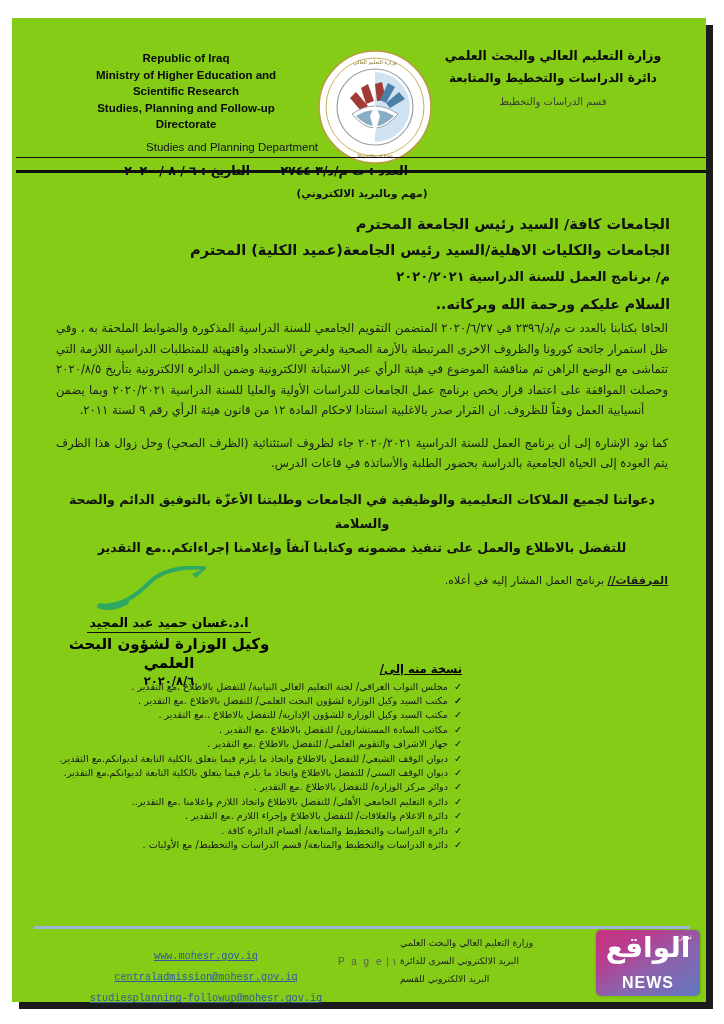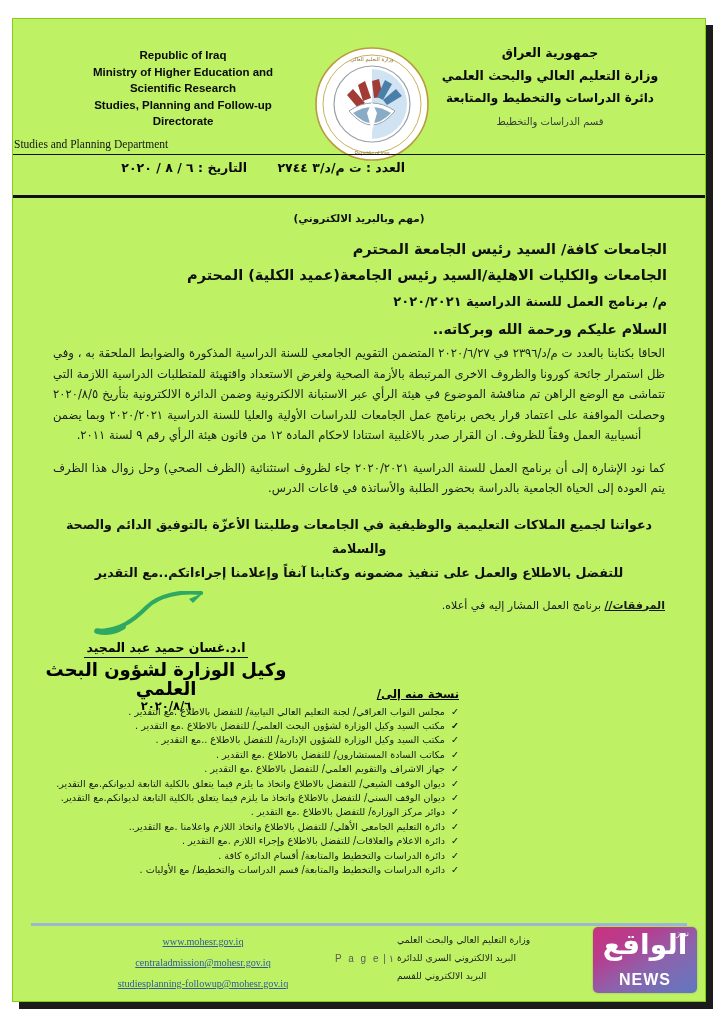--- a/index.html
+++ b/index.html
@@ -12,22 +12,22 @@
     font-family: "DejaVu Sans", sans-serif;
     overflow: hidden;
     position: relative;
   }
 
   
   #page-frame {
     position: absolute;
     left: 12px; top: 18px;
     width: 694px; height: 984px;
-    background: #bef264;
-    border: 1px solid #84cc16;
+    background: #84cc16;
+    border: 4px solid #84cc16;
     box-shadow: 7px 7px 0 #1b1b1b;
   }
   #paper {
     position: absolute;
     left: 0; top: 0;
     width: 692px; height: 982px;
     padding: 0;
     overflow: hidden;
   }
 
@@ -42,24 +42,24 @@
     width: 280px;
     text-align: center;
     font-family: "Liberation Sans", sans-serif;
     font-weight: bold;
     font-size: 11.5px;
     line-height: 16.5px;
     color: #0a0a0a;
   }
   .hdr-en-dept {
     position: absolute;
-    left: 1px; top: 118px;
+    left: 12px; top: 118px;
     width: 290px;
-    text-align: left;
-    font-family: Liberation Serif, serif;
+    text-align: right;
+    font-family: Liberation Sans, sans-serif;
     font-size: 11.5px;
     line-height: 14px;
     color: #141414;
   }
   .hdr-ar {
     position: absolute;
     right: 20px; top: 22px;
     width: 270px;
     text-align: center;
     direction: rtl;
@@ -77,21 +77,21 @@
   .emblem {
     position: absolute;
     left: 300px; top: 26px;
     width: 118px; height: 118px;
   }
   .emblem svg { display:block; }
 
   
   .numrow {
     position: relative;
-    height: 44px;
+    height: 16px;
     border-top: 1px solid #111;
     border-bottom: 3px solid #111;
     direction: rtl;
   }
   .numrow .inner {
     position: absolute;
     right: 300px; top: 5px;
     white-space: nowrap;
     font-size: 12.5px;
     font-weight: bold;
@@ -177,21 +177,21 @@
   .sign-mark svg { position: absolute; left: 48px; top: -4px; }
   .sign-name {
     font-size: 12.5px;
     font-weight: bold;
     border-bottom: 1px solid #111;
     display: inline-block;
     padding: 0 2px 1px 2px;
     line-height: 16px;
   }
   .sign-title {
-    font-size: 18px;
+    font-size: 15px;
     font-weight: bold;
     line-height: 19px;
     margin-top: 2px;
   }
   .sign-date {
     font-size: 11.5px;
     font-weight: bold;
     margin-top: 1px;
     letter-spacing: .5px;
   }
@@ -237,25 +237,25 @@
     height: 78px;
   }
   .footer .rule {
     position: absolute;
     left: 18px; right: 18px; top: 0;
     height: 3px;
     background: #9cb6d4;
   }
   .footer-left {
     position: absolute;
-    left: 40px; top: 8px;
+    left: 40px; top: 20px;
     width: 300px;
     text-align: center;
     direction: ltr;
-    font-family: Liberation Serif, serif;
+    font-family: Liberation Mono, monospace;
     font-size: 10.2px;
     line-height: 21px;
     color: #2f5a9c;
   }
   .footer-left a {
     color: #2f5a9c;
     text-decoration: underline;
   }
   .footer-right {
     position: absolute;
@@ -352,21 +352,20 @@
         </g>
         <path d="M36 66 Q59 50 82 66 Q59 94 36 66 Z" fill="#ffffff" stroke="#9aa0a6" stroke-width="1"></path>
         <path d="M40 68 Q59 56 78 68 Q59 88 40 68 Z" fill="#4a7fa8" opacity=".65"></path>
         <path d="M59 57 L64 68 L59 86 L54 68 Z" fill="#ffffff"></path>
         <text x="59" y="16" font-size="5.4" fill="#8d7a2e" text-anchor="middle" font-family="DejaVu Sans, sans-serif">وزارة التعليم العالي</text>
         <text x="59" y="110" font-size="5" fill="#8d7a2e" text-anchor="middle" font-family="Liberation Sans, sans-serif">Republic of Iraq</text>
       </svg>
     </div>
 
     <div class="hdr-ar">
-      <div class="l1">جمهورية العراق</div>
       <div class="l2">وزارة التعليم العالي والبحث العلمي</div>
       <div class="l3">دائرة الدراسات والتخطيط والمتابعة</div>
       <div class="l4">قسم الدراسات والتخطيط</div>
     </div>
   </div>
 
   <div class="numrow">
     <div class="inner">
       <span>العدد :</span>
       <span>ت م/د/٣ ٢٧٤٤</span>

